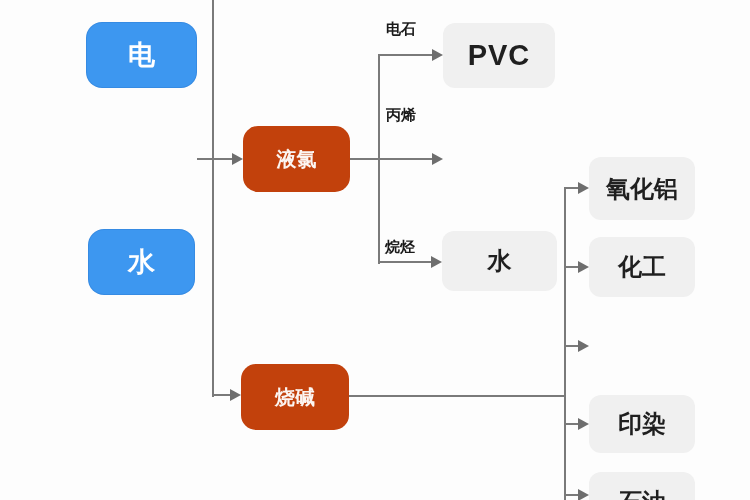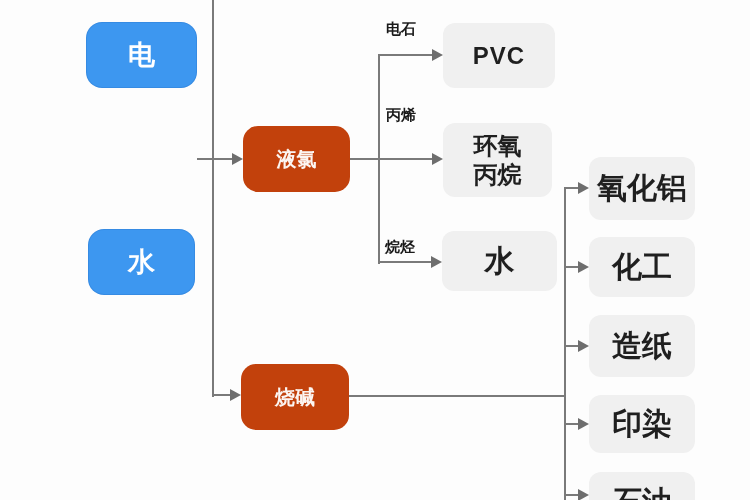--- a/index.html
+++ b/index.html
@@ -31,23 +31,23 @@
   .node-lblue{
     background:#c2410c;
     border-radius:15px;
     color:rgba(255,255,255,0.95);
     font-size:20px;
   }
   .node-gray{
     background:#f0f0f0;
     border-radius:12px;
     color:#1f1f1f;
-    font-size:30px;
+    font-size:24px;
   }
-  .node-gray.latin{font-size:24px;letter-spacing:1px;}
+  .node-gray.latin{font-size:29px;letter-spacing:1px;}
   .two-line{flex-direction:column;line-height:1.22;font-size:24px;}
   .two-line span{display:block;}
 
   
   #n-elec{left:86px;top:22px;width:111px;height:66px;}
   #n-salt{left:87px;top:129px;width:111px;height:62px;}
   #n-water-in{left:88px;top:229px;width:107px;height:66px;}
   #n-lcl{left:243px;top:126px;width:107px;height:66px;}
   #n-naoh{left:241px;top:364px;width:108px;height:66px;}
   #n-pvc{left:443px;top:23px;width:112px;height:65px;}
@@ -83,29 +83,24 @@
 
 <div id="canvas">
 
   <div class="node node-blue" id="n-elec">电</div>
   <div class="node node-blue" id="n-water-in">水</div>
 
   <div class="node node-lblue" id="n-lcl">液氯</div>
   <div class="node node-lblue" id="n-naoh">烧碱</div>
 
   <div class="node node-gray latin" id="n-pvc">PVC</div>
-  <div class="node node-gray two-line" id="n-po">
-    <span>环氧</span>
-    <span>丙烷</span>
-  </div>
   <div class="node node-gray" id="n-water-out">水</div>
 
   <div class="node node-gray" id="n-al2o3">氧化铝</div>
   <div class="node node-gray" id="n-chem">化工</div>
-  <div class="node node-gray" id="n-paper">造纸</div>
   <div class="node node-gray" id="n-dye">印染</div>
   <div class="node node-gray" id="n-oil">石油</div>
 
   <div class="ln" style="left:212px;top:0;width:2px;height:397px"></div>
   <div class="ln" style="left:212px;top:394px;width:20px;height:2px"></div>
   <div class="ar" style="left:230px;top:389px"></div>
 
   <div class="ln" style="left:197px;top:158px;width:36px;height:2px"></div>
   <div class="ar" style="left:232px;top:153px"></div>
 

